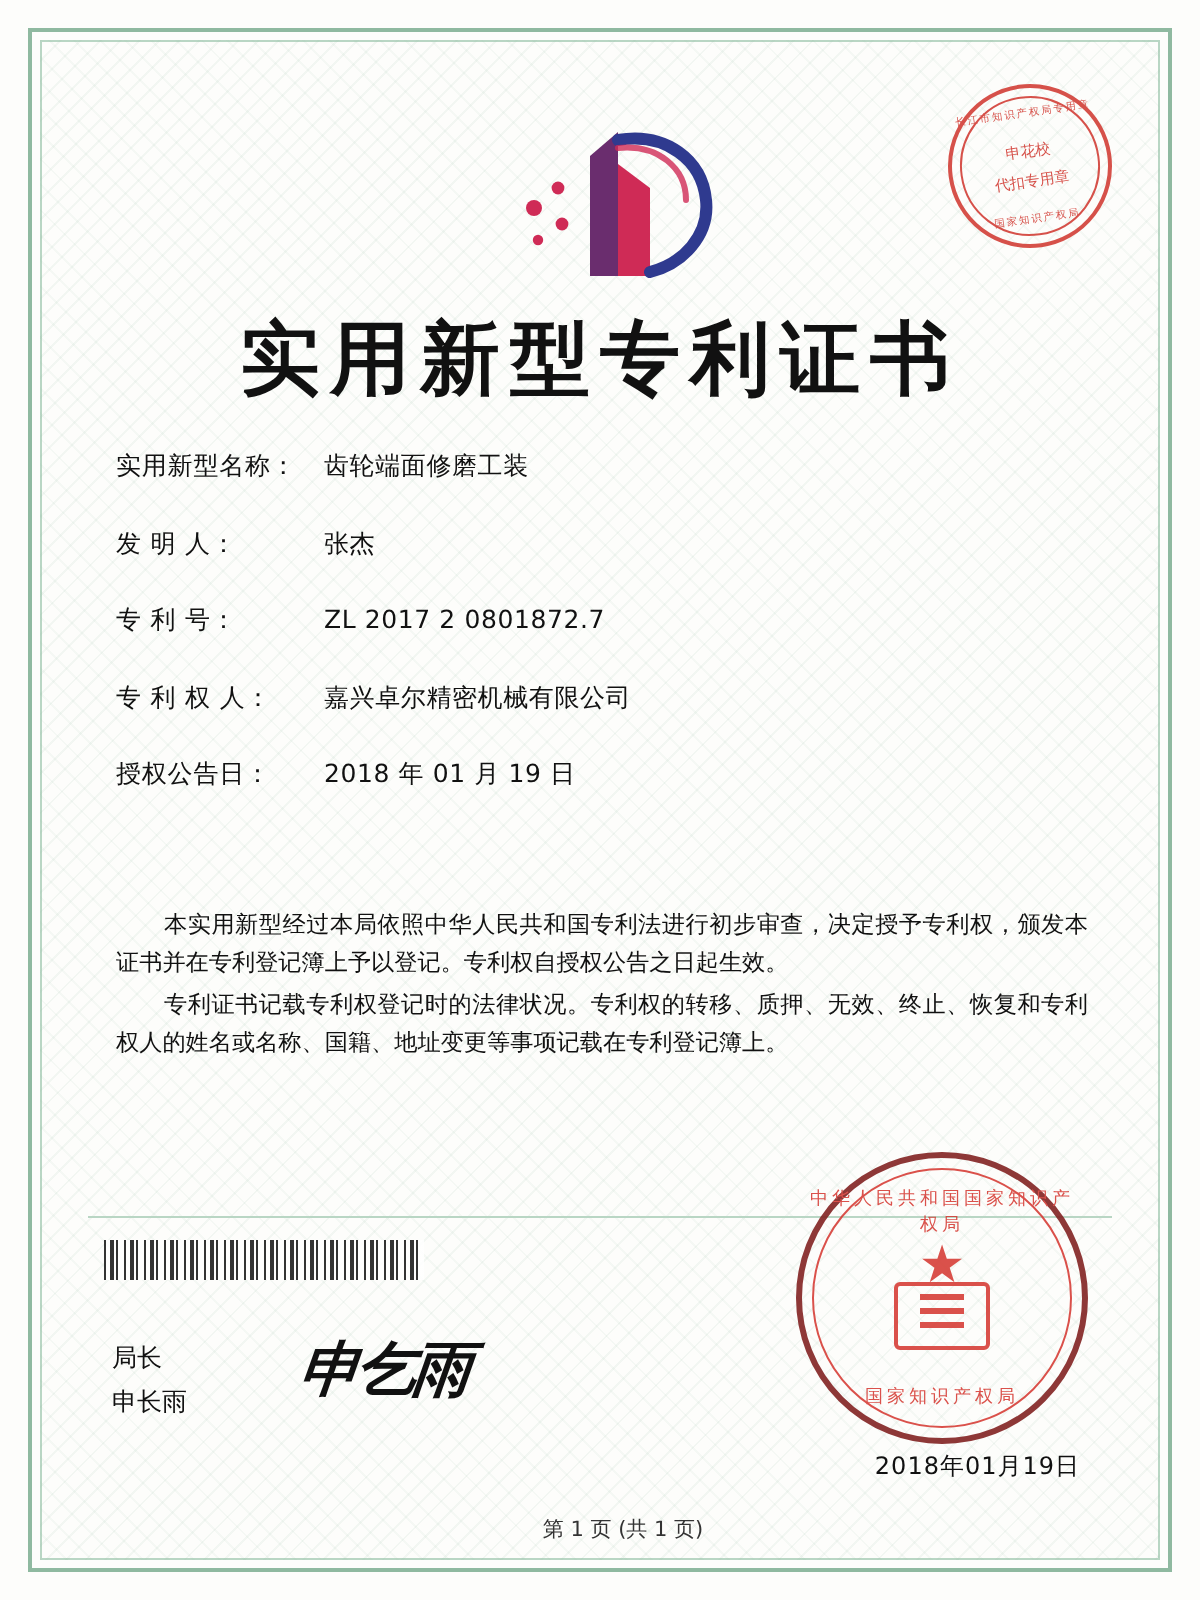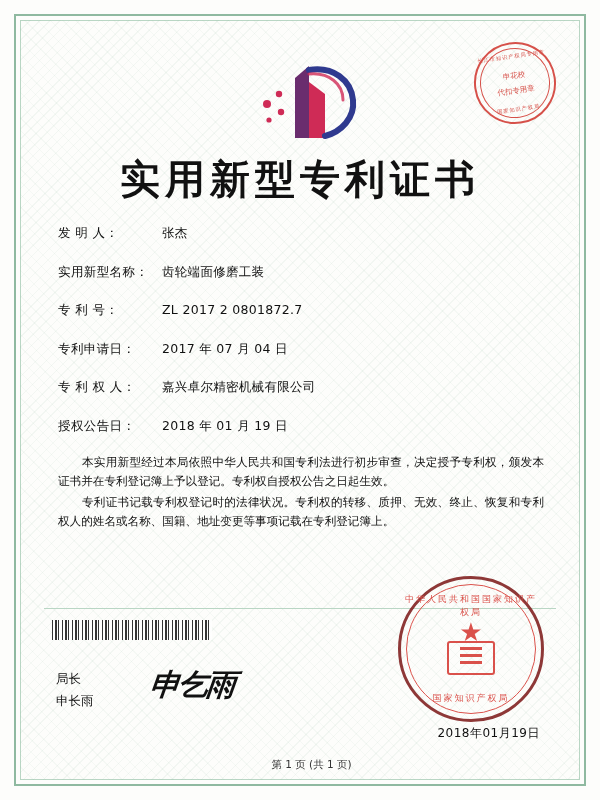--- a/index.html
+++ b/index.html
@@ -331,34 +331,30 @@
       <div class="arc-top">长江市知识产权局专用章</div>
       <div class="mid1">申花校</div>
       <div class="mid2">代扣专用章</div>
       <div class="arc-bottom">国家知识产权局</div>
     </div>
 
     <div class="title">实用新型专利证书</div>
 
     <div class="fields">
       <div class="field">
+        <span class="label">实用新型名称：</span>
+        <span class="value">齿轮端面修磨工装</span>
+      </div>
+      <div class="field">
         <span class="label">发 明 人：</span>
         <span class="value">张杰</span>
       </div>
       <div class="field">
-        <span class="label">实用新型名称：</span>
-        <span class="value">齿轮端面修磨工装</span>
-      </div>
-      <div class="field">
         <span class="label">专 利 号：</span>
         <span class="value">ZL 2017 2 0801872.7</span>
-      </div>
-      <div class="field">
-        <span class="label">专利申请日：</span>
-        <span class="value">2017 年 07 月 04 日</span>
       </div>
       <div class="field">
         <span class="label">专 利 权 人：</span>
         <span class="value">嘉兴卓尔精密机械有限公司</span>
       </div>
       <div class="field">
         <span class="label">授权公告日：</span>
         <span class="value">2018 年 01 月 19 日</span>
       </div>
     </div>

